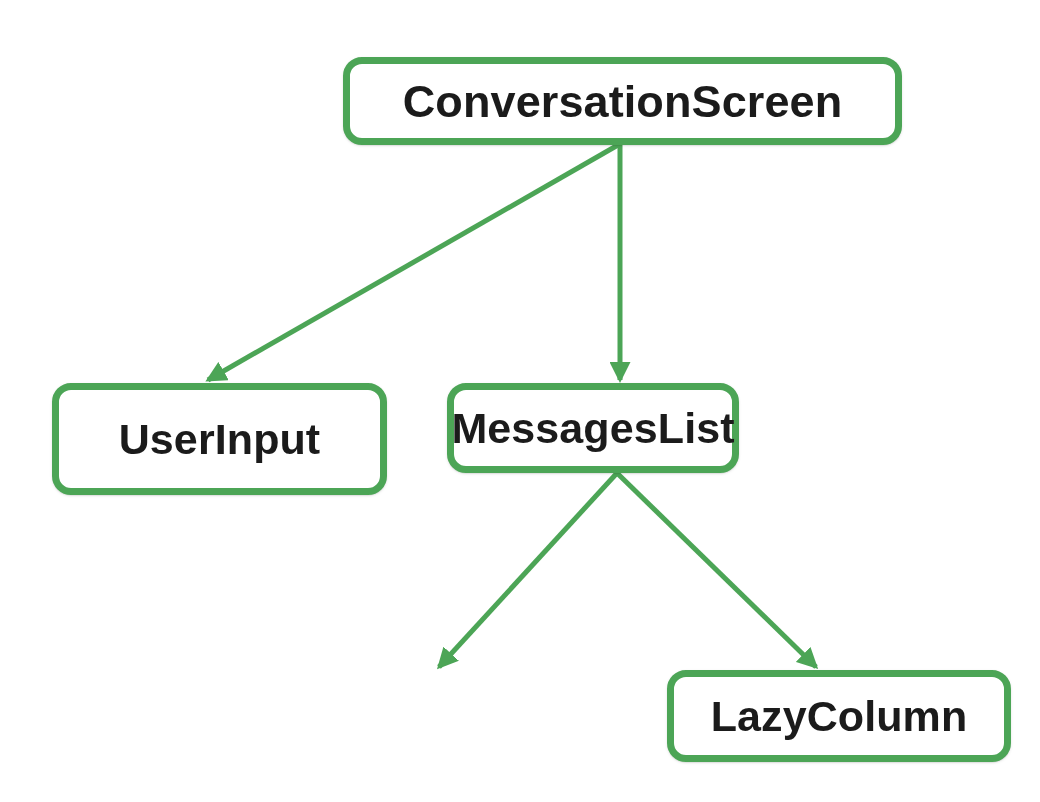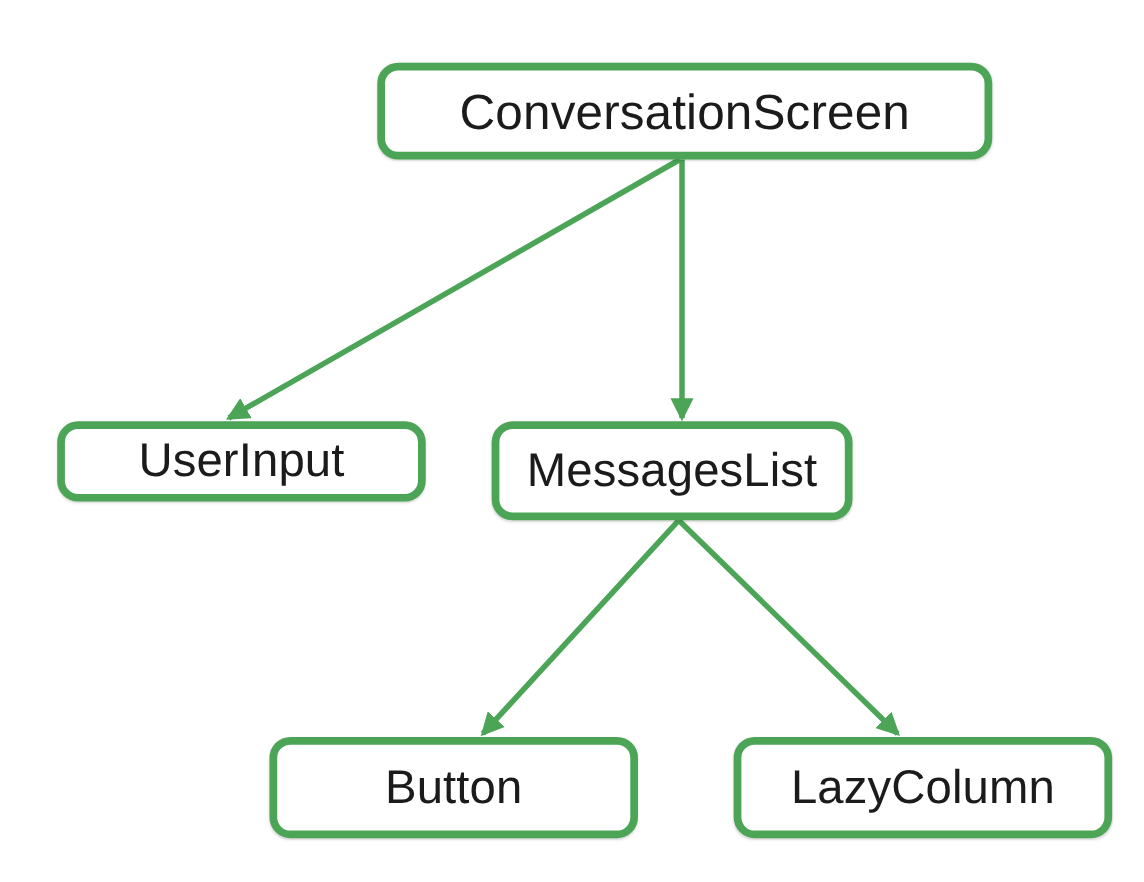--- a/index.html
+++ b/index.html
@@ -36,21 +36,21 @@
     border-width: 7px;
     border-radius: 19px;
     display: flex;
     align-items: center;
     justify-content: center;
     box-shadow: 0 1px 3px rgba(0,0,0,0.10), 0 1px 1px rgba(0,0,0,0.06);
   }
   .node-label {
     color: #1b1b1b;
     font-family: "Liberation Sans", sans-serif;
-    font-weight: 400;
+    font-weight: 700;
     letter-spacing: 0.1px;
     white-space: nowrap;
     line-height: 1;
   }
 </style>
 </head>
 <body>
 
 <div id="diagram-root" style="background: rgb(255, 255, 255); width: 1040px; height: 802px;">
 
@@ -67,29 +67,26 @@
 
     <line x1="617" y1="473" x2="439" y2="667" stroke="#4ca556" stroke-width="5" marker-end="url(#arrowhead)"></line>
 
     <line x1="617" y1="473" x2="816" y2="667" stroke="#4ca556" stroke-width="5" marker-end="url(#arrowhead)"></line>
   </svg>
 
   <div class="node" id="node-conversation-screen" style="left: 343px; top: 57px; width: 559px; height: 88px; border-color: rgb(76, 165, 86); background: rgb(255, 255, 255); border-width: 7px; border-radius: 19px;">
     <span class="node-label" style="font-size: 45px; color: rgb(27, 27, 27);">ConversationScreen</span>
   </div>
 
-  <div class="node" id="node-user-input" style="left: 52px; top: 383px; width: 335px; height: 73px; border-color: rgb(76, 165, 86); background: rgb(255, 255, 255); border-width: 7px; border-radius: 19px;">
+  <div class="node" id="node-user-input" style="left: 52px; top: 383px; width: 335px; height: 112px; border-color: rgb(76, 165, 86); background: rgb(255, 255, 255); border-width: 7px; border-radius: 19px;">
     <span class="node-label" style="font-size: 43px; color: rgb(27, 27, 27);">UserInput</span>
   </div>
 
-  <div class="node" id="node-messages-list" style="left: 447px; top: 383px; width: 328px; height: 90px; border-color: rgb(76, 165, 86); background: rgb(255, 255, 255); border-width: 7px; border-radius: 19px;">
+  <div class="node" id="node-messages-list" style="left: 447px; top: 383px; width: 292px; height: 90px; border-color: rgb(76, 165, 86); background: rgb(255, 255, 255); border-width: 7px; border-radius: 19px;">
     <span class="node-label" style="font-size: 43px; color: rgb(27, 27, 27);">MessagesList</span>
   </div>
 
-  <div class="node" id="node-button" style="left: 245px; top: 670px; width: 335px; height: 92px; border-color: rgb(76, 165, 86); background: rgb(255, 255, 255); border-width: 7px; border-radius: 19px;">
-    <span class="node-label" style="font-size: 43px; color: rgb(27, 27, 27);">Button</span>
-  </div>
 
   <div class="node" id="node-lazy-column" style="left: 667px; top: 670px; width: 344px; height: 92px; border-color: rgb(76, 165, 86); background: rgb(255, 255, 255); border-width: 7px; border-radius: 19px;">
     <span class="node-label" style="font-size: 43px; color: rgb(27, 27, 27);">LazyColumn</span>
   </div>
 
 </div>
 
 </body></html>

